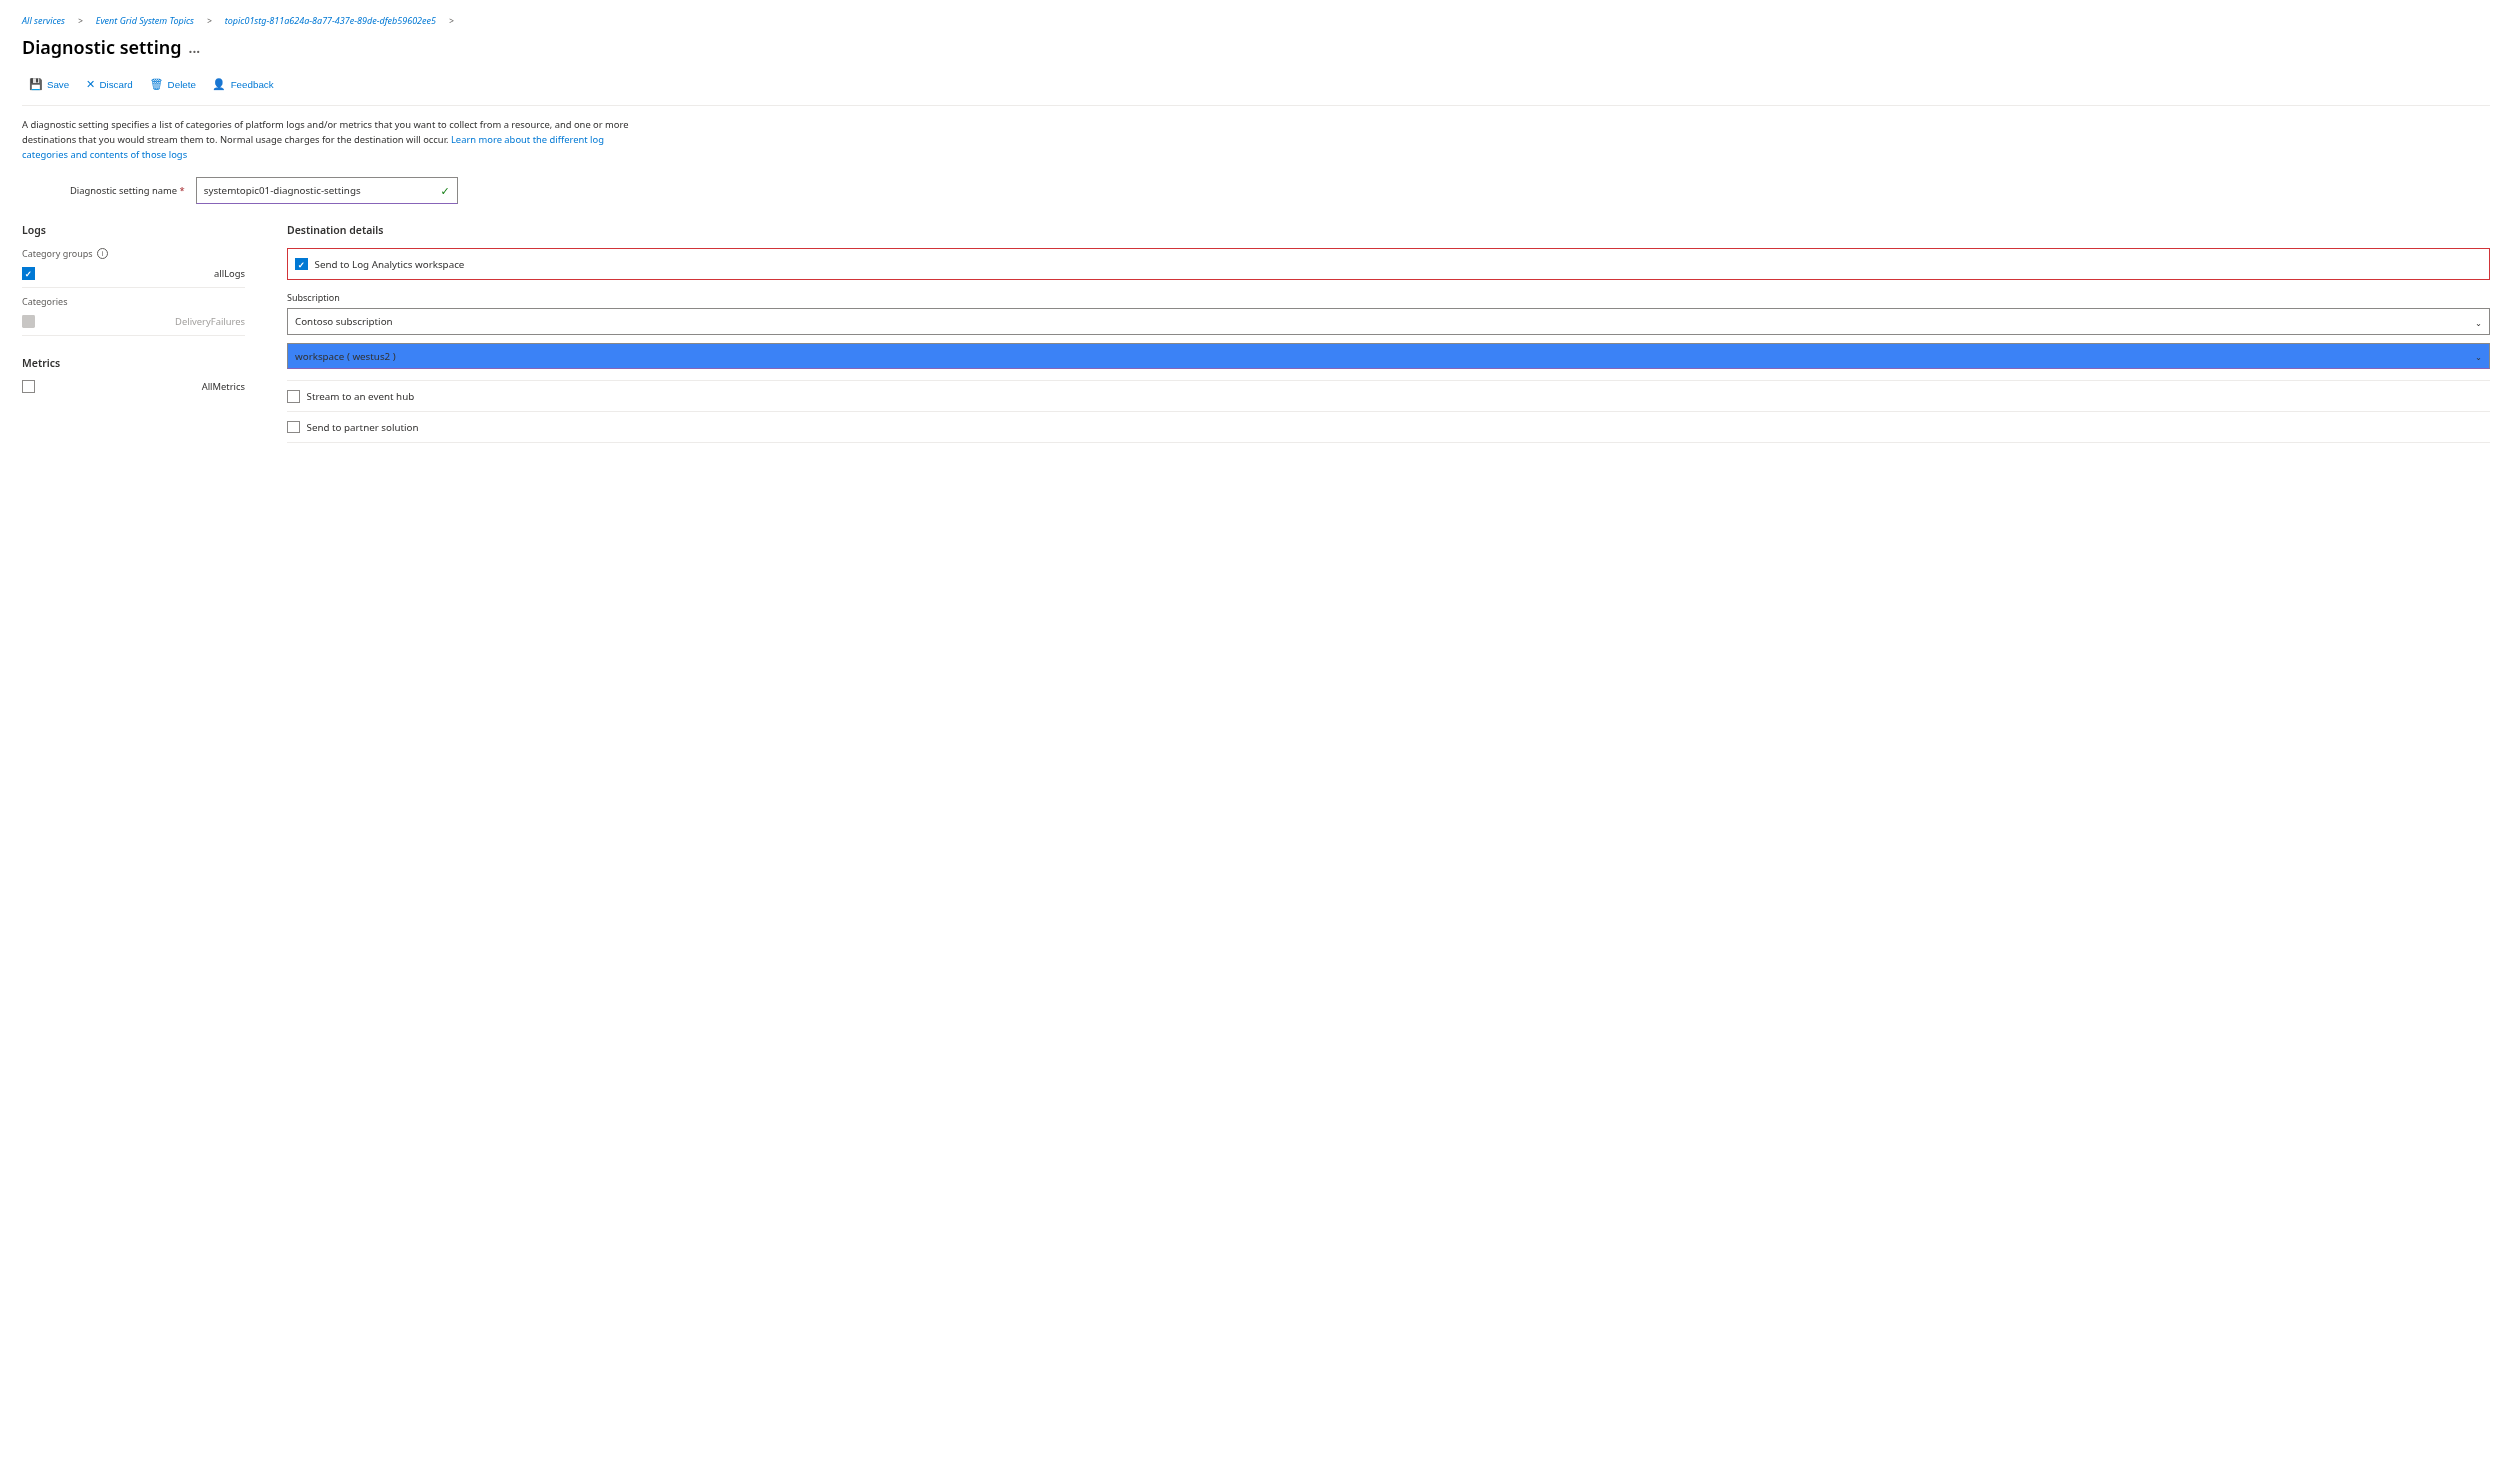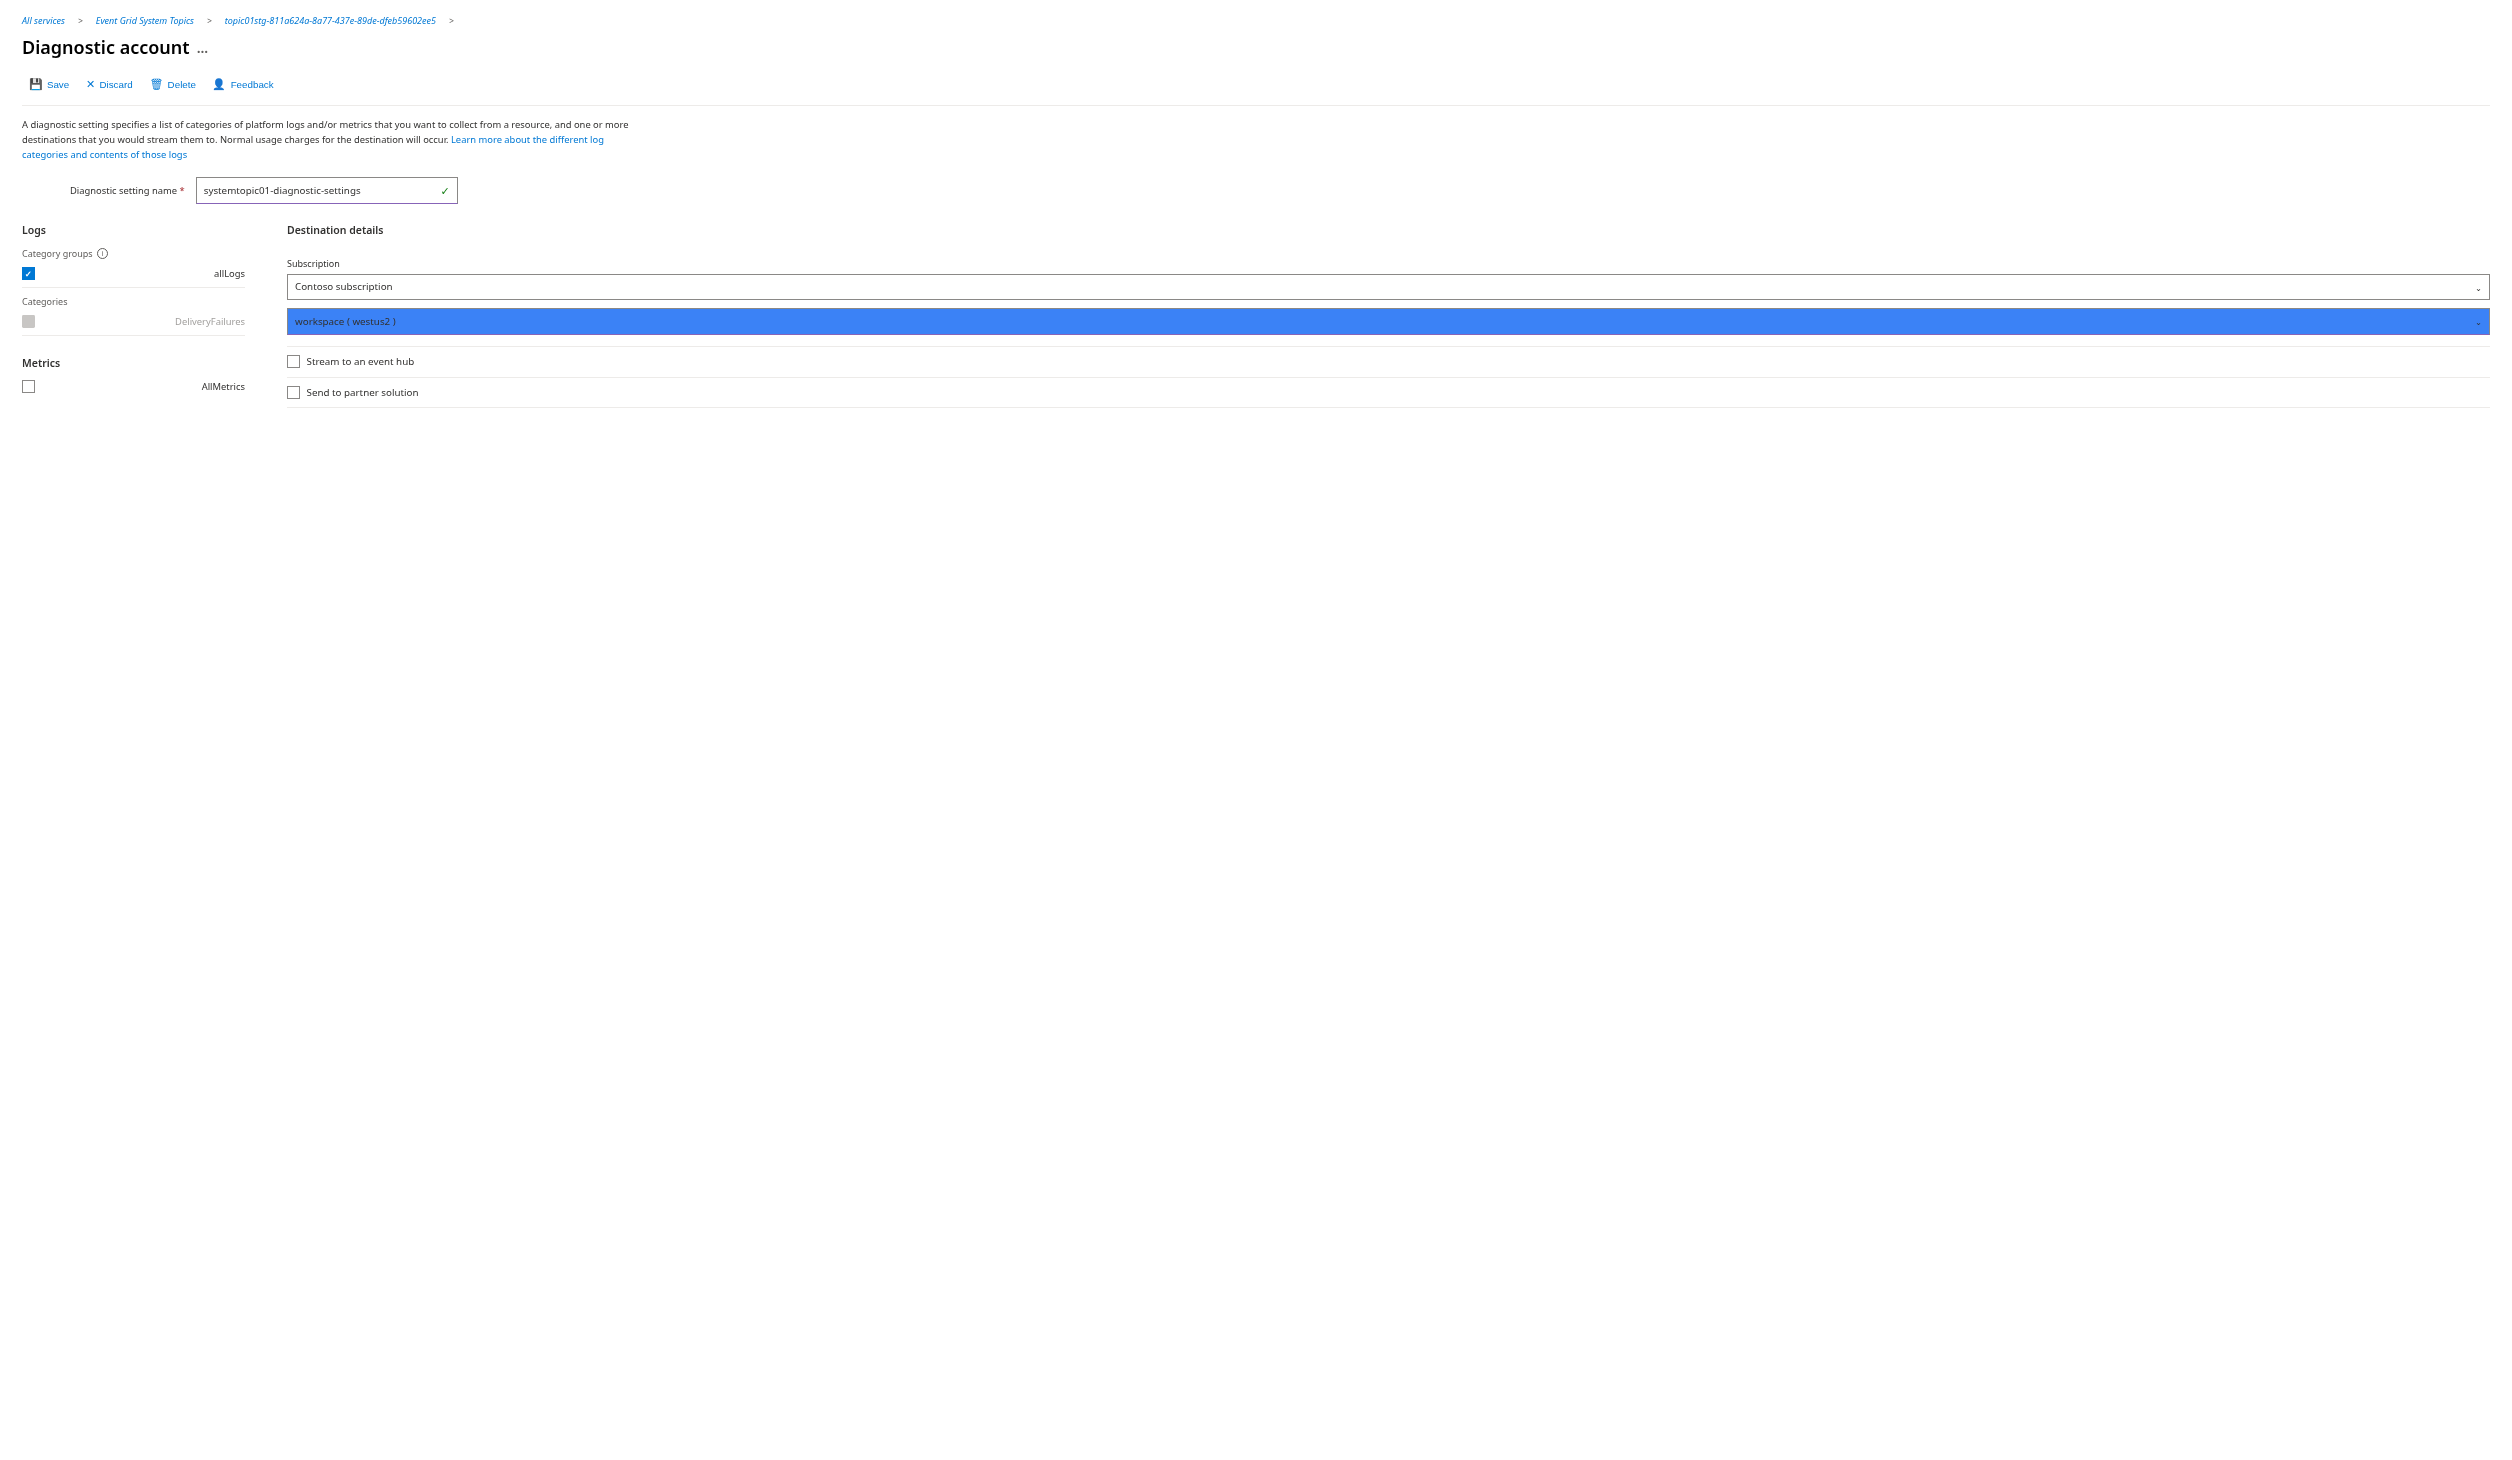--- a/index.html
+++ b/index.html
@@ -246,21 +246,21 @@
 <nav class="breadcrumb">
   <a href="#">All services</a>
   <span class="breadcrumb-sep">&gt;</span>
   <a href="#">Event Grid System Topics</a>
   <span class="breadcrumb-sep">&gt;</span>
   <a href="#">topic01stg-811a624a-8a77-437e-89de-dfeb59602ee5</a>
   <span class="breadcrumb-sep">&gt;</span>
 </nav>
 
 <div class="page-title">
-  <span>Diagnostic account</span>
+  <span>Diagnostic setting</span>
   <span class="page-title-ellipsis">...</span>
 </div>
 
 <div class="toolbar">
   <button class="toolbar-btn">
     <span class="btn-icon">💾</span>
     <span>Save</span>
   </button>
   <button class="toolbar-btn">
     <span class="btn-icon">✕</span>
@@ -329,20 +329,24 @@
       <div class="cb-empty"></div>
       <span class="cb-label">AllMetrics</span>
     </div>
 
   </div>
 
   <div class="right-panel">
 
     <div class="dest-section-title">Destination details</div>
 
+    <div class="dest-option-highlighted">
+      <div class="cb-blue"></div>
+      <span class="dest-label">Send to Log Analytics workspace</span>
+    </div>
 
     <div class="dest-sub-content">
       <div class="field-label">Subscription</div>
       <div class="select-field">
         <span>Contoso subscription</span>
         <span class="chevron-down">⌄</span>
       </div>
 
       <div class="select-field-purple">
         <span>workspace ( westus2 )</span>

